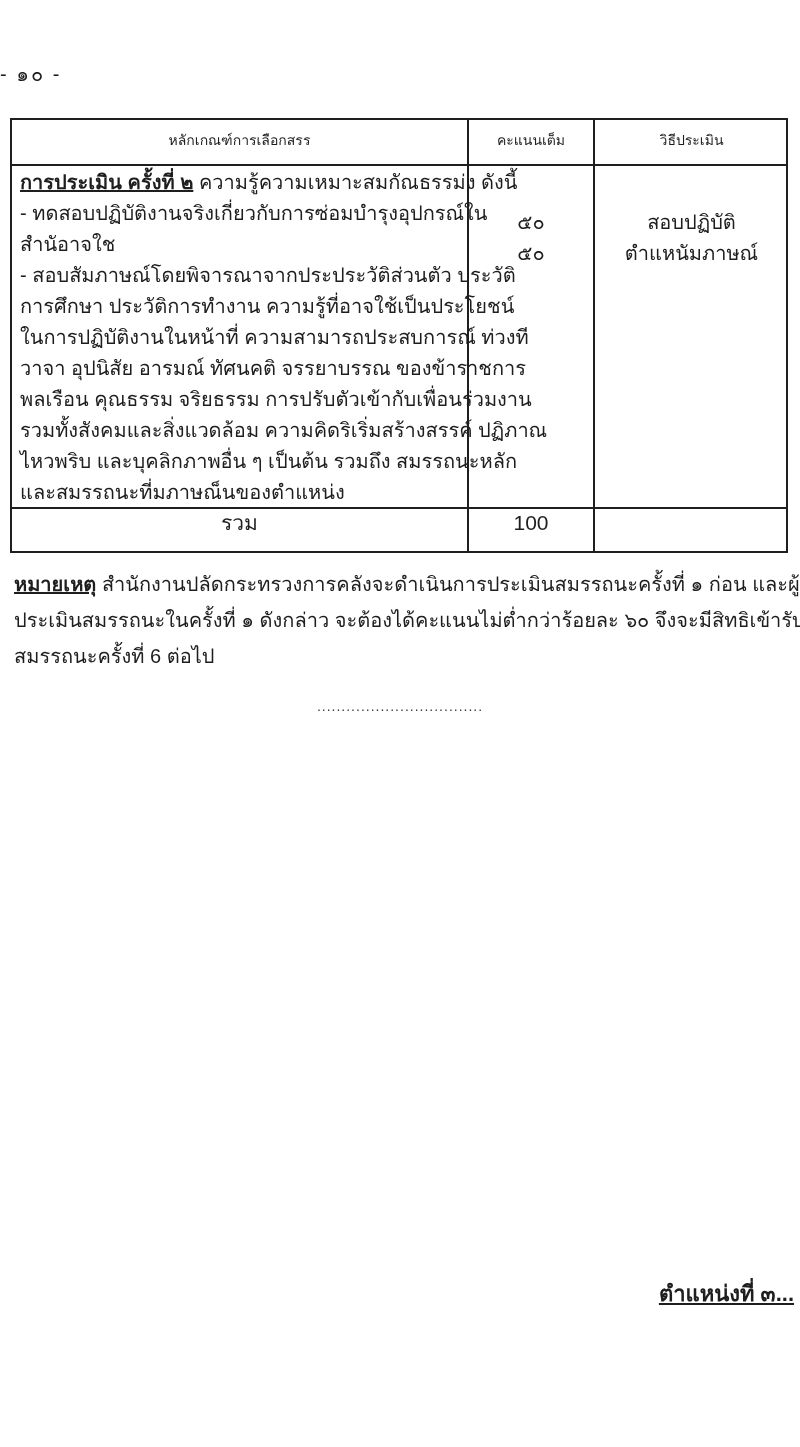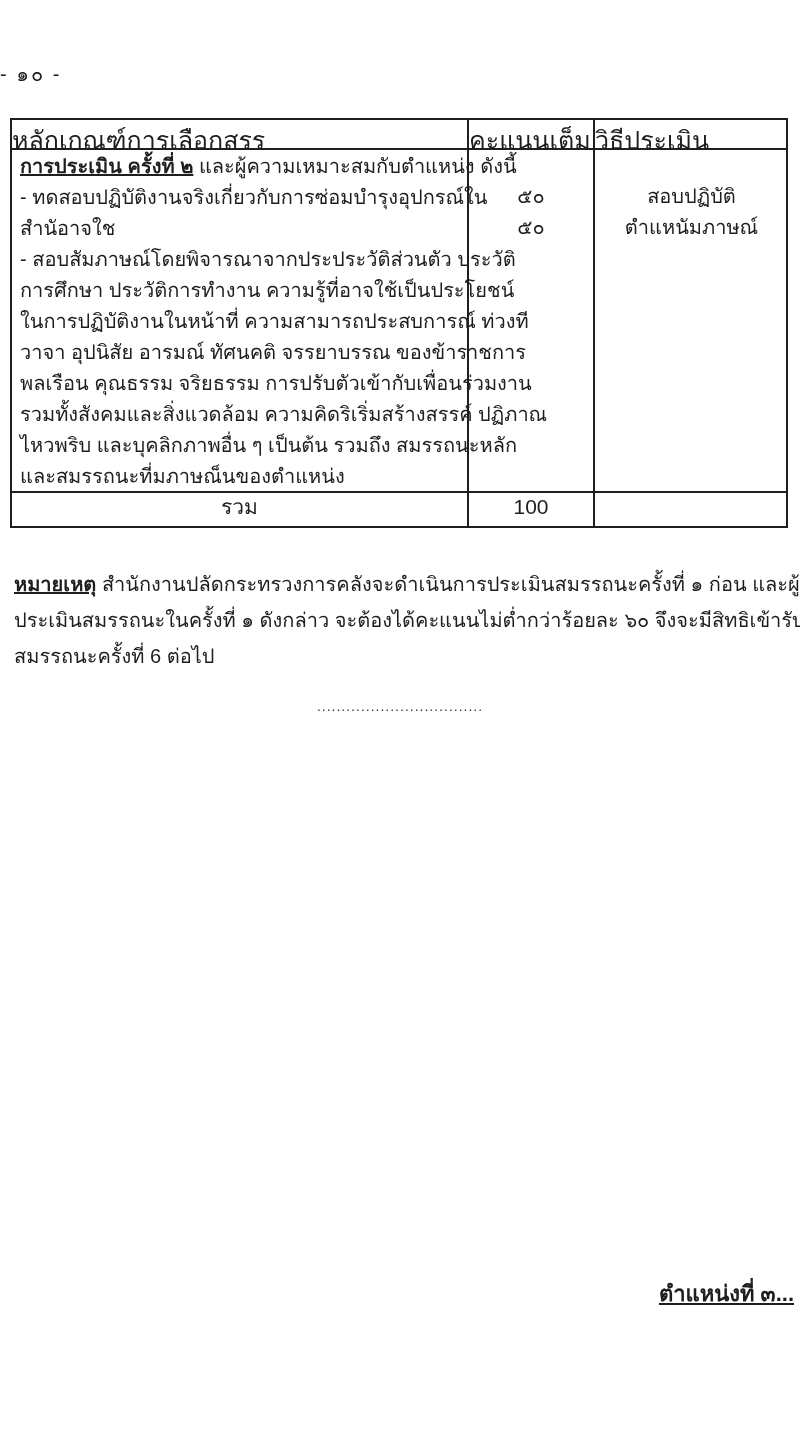--- a/index.html
+++ b/index.html
@@ -42,44 +42,45 @@
   .cell {
     box-sizing: border-box;
     border-right: 2px solid #1f1f1f;
     border-bottom: 2px solid #1f1f1f;
     font-size: 20px;
   }
   .cell.last-col { border-right: none; }
   .cell.last-row { border-bottom: none; }
 
   .cell.header {
-    height: 30px;
+    height: 46px;
     line-height: 40px;
-    font-size: 25px;
+    text-align: center;
+    font-size: 14px;
   }
   .cell.body { height: 343px; }
   .cell.total {
-    height: 33px;
+    height: 42px;
     line-height: 28px;
     text-align: center;
     font-size: 21px;
   }
 
   .criteria-body { padding: 1px 4px 0 8px; }
   .line {
     height: 31px;
     line-height: 31px;
     white-space: nowrap;
   }
   .bold-underline {
     font-weight: bold;
     text-decoration: underline;
   }
   .score-body, .method-body {
-    padding-top: 31px;
+    padding-top: 41px;
     text-align: center;
   }
 
   
   .note {
     position: absolute;
     left: 14px;
     top: 566px;
     width: 782px;
     font-size: 20px;
@@ -118,21 +119,21 @@
 
 <div class="page-number">- ๑๐ -</div>
 
 <div class="eval-table">
 
   <div class="cell header">หลักเกณฑ์การเลือกสรร</div>
   <div class="cell header">คะแนนเต็ม</div>
   <div class="cell header last-col">วิธีประเมิน</div>
 
   <div class="cell body criteria-body">
-    <div class="line"><span class="bold-underline">การประเมิน ครั้งที่ ๒</span><span> และผู้ความเหมาะสมกับตำแหน่ง ดังนี้</span></div>
+    <div class="line"><span class="bold-underline">การประเมิน ครั้งที่ ๒</span><span> ความรู้ความเหมาะสมกัณธรรม่ง ดังนี้</span></div>
     <div class="line">- ทดสอบปฏิบัติงานจริงเกี่ยวกับการซ่อมบำรุงอุปกรณ์ใน</div>
     <div class="line">สำนัอาจใช</div>
     <div class="line">- สอบสัมภาษณ์โดยพิจารณาจากประประวัติส่วนตัว ประวัติ</div>
     <div class="line">การศึกษา ประวัติการทำงาน ความรู้ที่อาจใช้เป็นประโยชน์</div>
     <div class="line">ในการปฏิบัติงานในหน้าที่ ความสามารถประสบการณ์ ท่วงที</div>
     <div class="line">วาจา อุปนิสัย อารมณ์ ทัศนคติ จรรยาบรรณ ของข้าราชการ</div>
     <div class="line">พลเรือน คุณธรรม จริยธรรม การปรับตัวเข้ากับเพื่อนร่วมงาน</div>
     <div class="line">รวมทั้งสังคมและสิ่งแวดล้อม ความคิดริเริ่มสร้างสรรค์ ปฏิภาณ</div>
     <div class="line">ไหวพริบ และบุคลิกภาพอื่น ๆ เป็นต้น รวมถึง สมรรถนะหลัก</div>
     <div class="line">และสมรรถนะที่มภาษณ็นของตำแหน่ง</div>

